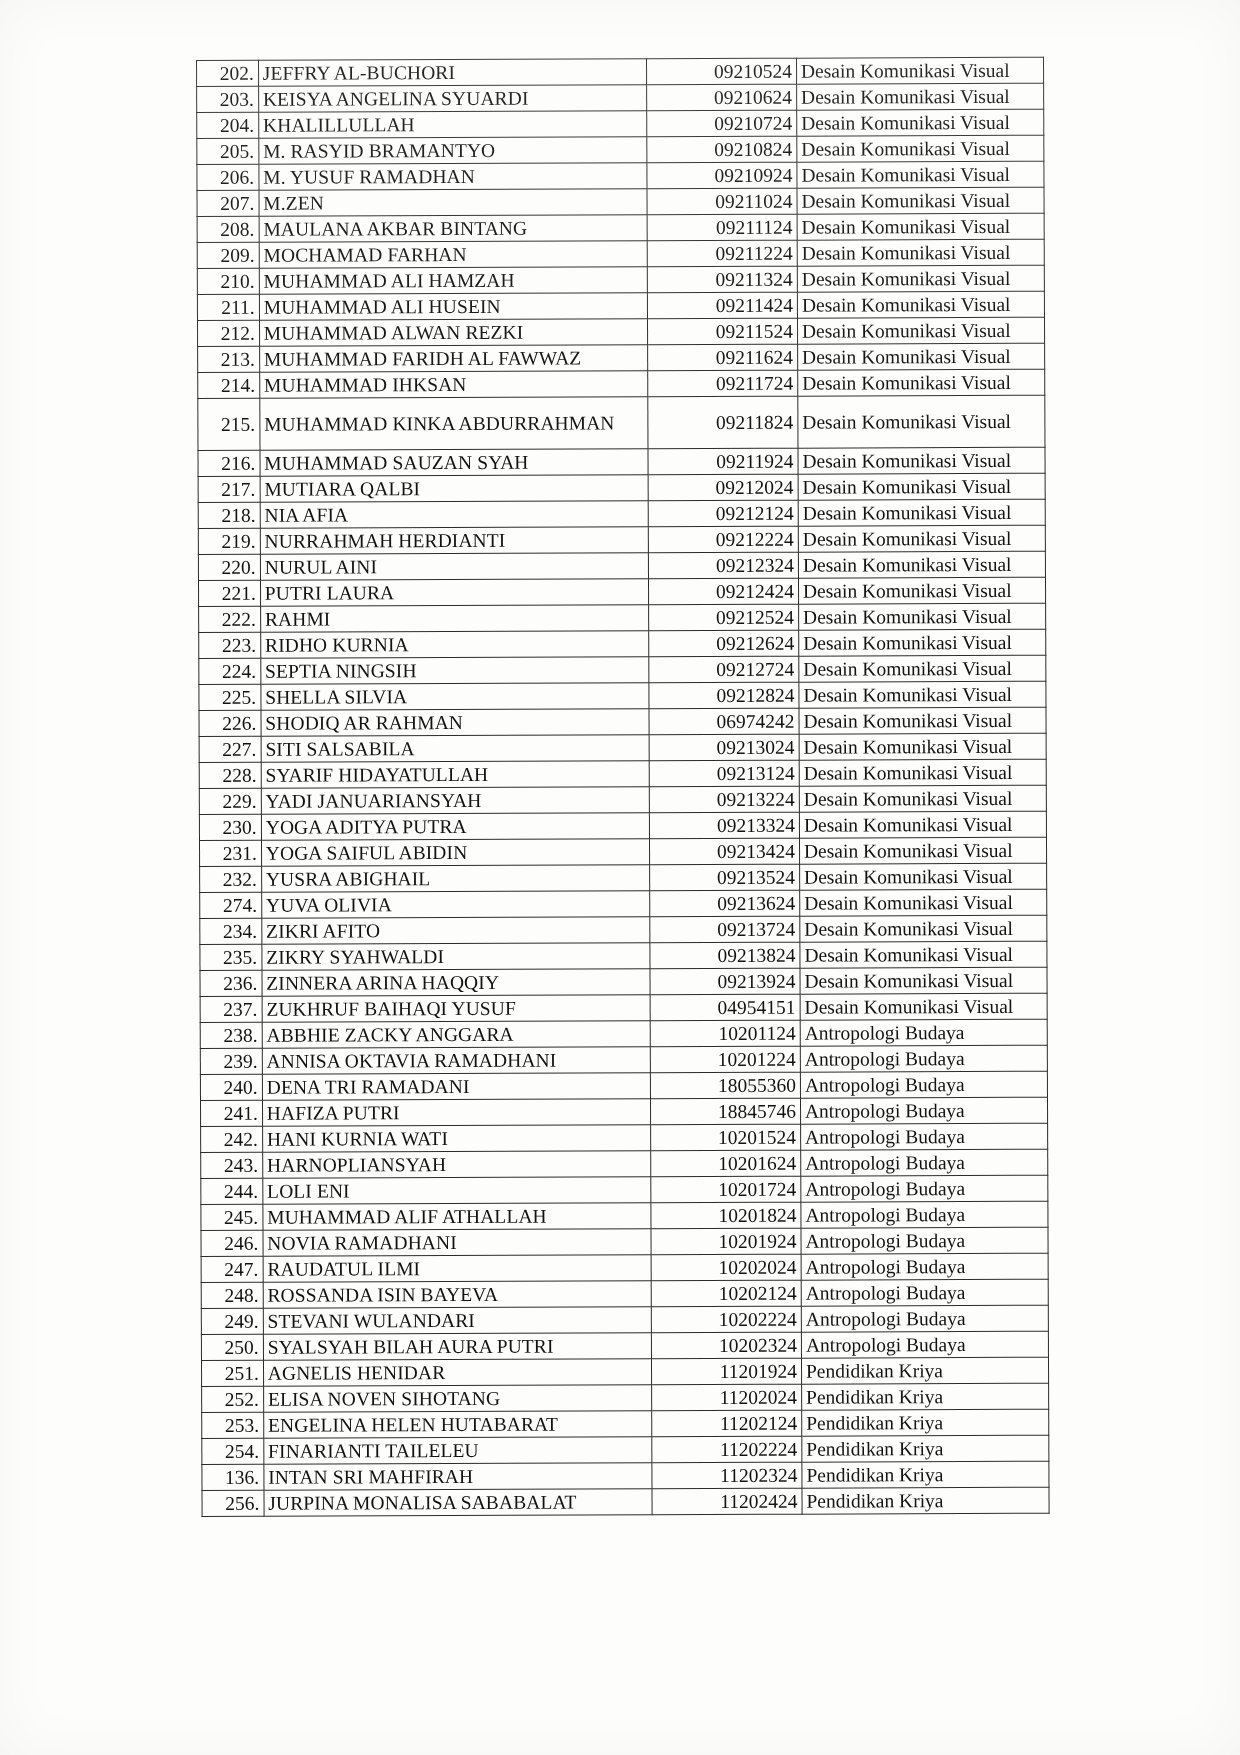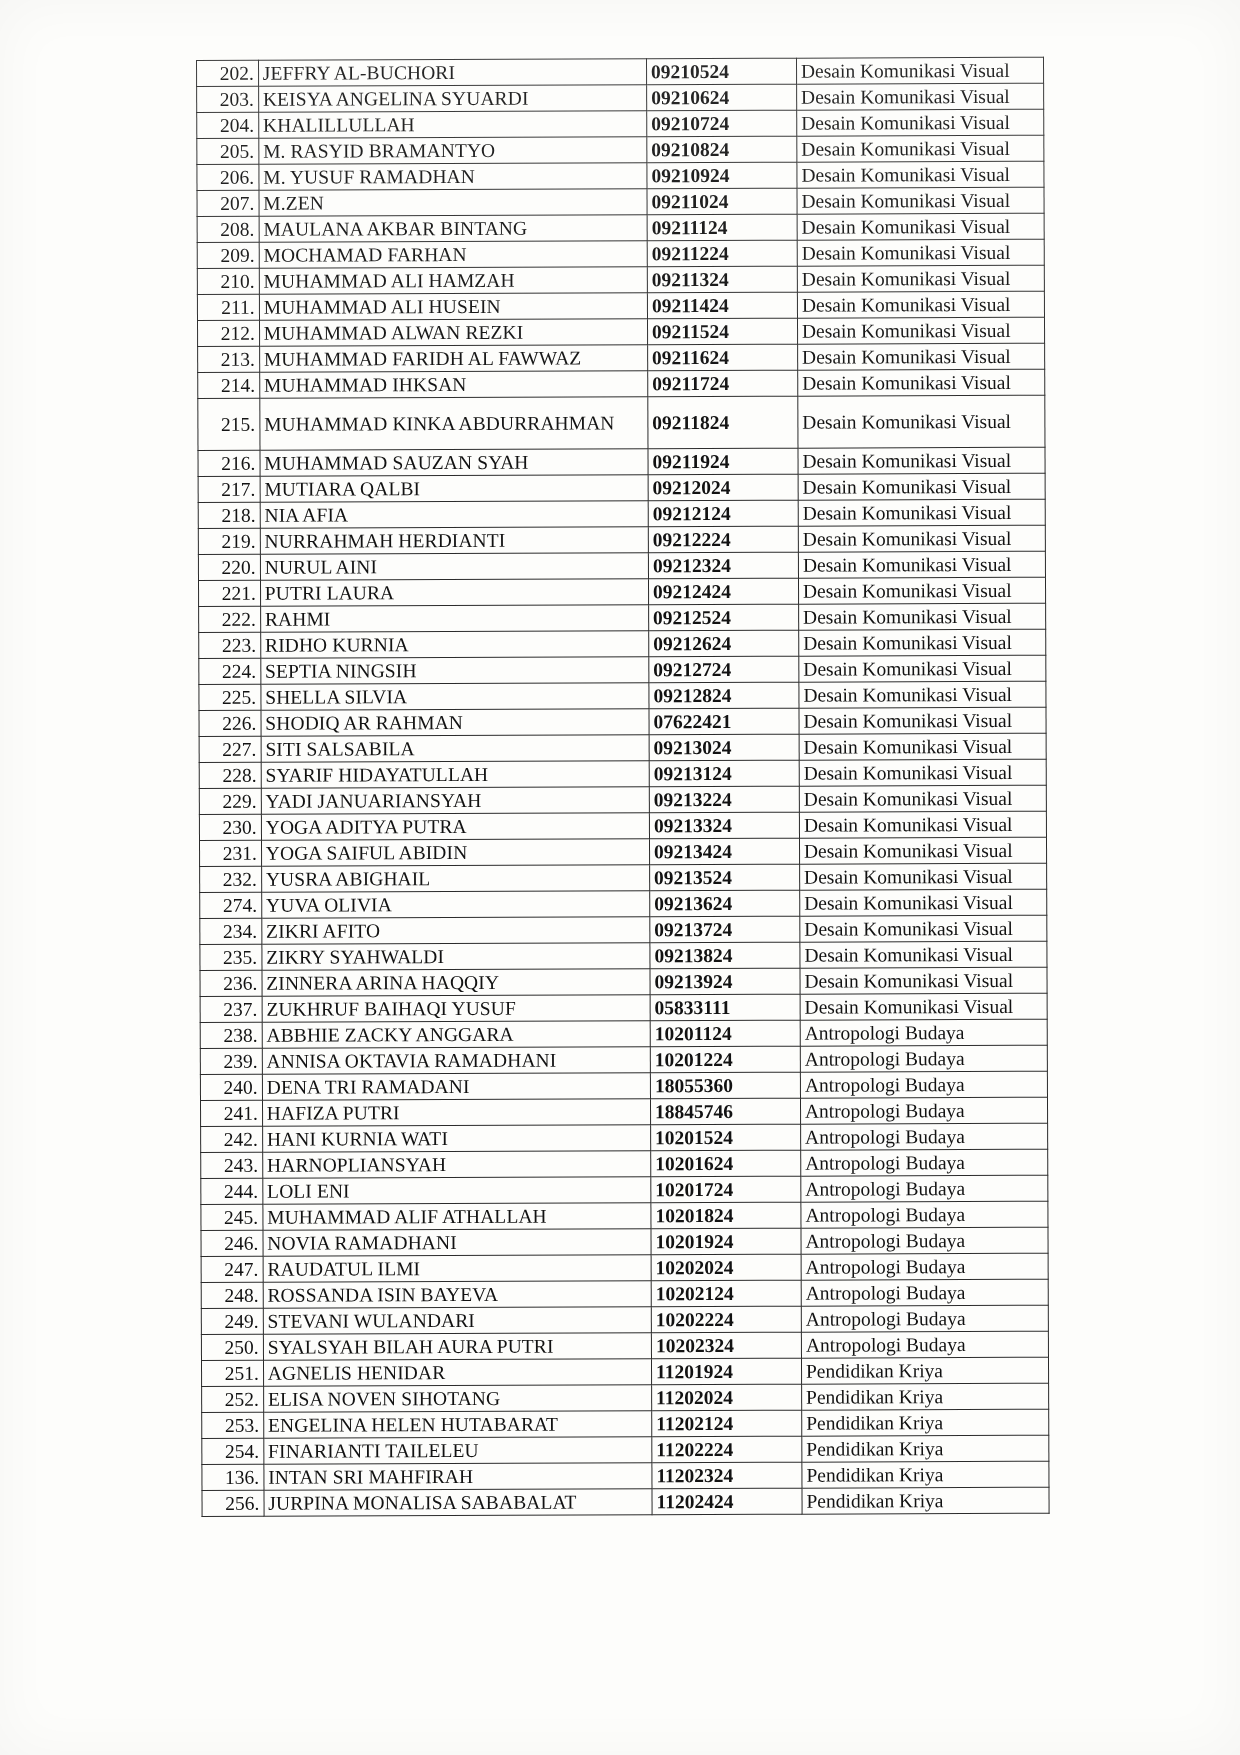--- a/index.html
+++ b/index.html
@@ -52,23 +52,22 @@
     font-size: 19px;
   }
   td.c-name {
     width: 352px;
     text-align: left;
     padding-left: 9px;
     letter-spacing: 0.1px;
   }
   td.c-nim {
     width: 136px;
-    text-align: left;
+    text-align: right;
     font-size: 19px;
-    font-weight: bold;
   }
   td.c-prodi {
     width: 224px;
     text-align: left;
     padding-left: 8px;
     font-size: 19px;
   }
   
   .fade-top {
     position: absolute;
@@ -233,21 +232,21 @@
           </tr>
           <tr>
             <td class="c-num">225.</td>
             <td class="c-name">SHELLA SILVIA</td>
             <td class="c-nim">09212824</td>
             <td class="c-prodi">Desain Komunikasi Visual</td>
           </tr>
           <tr>
             <td class="c-num">226.</td>
             <td class="c-name">SHODIQ AR RAHMAN</td>
-            <td class="c-nim">07622421</td>
+            <td class="c-nim">06974242</td>
             <td class="c-prodi">Desain Komunikasi Visual</td>
           </tr>
           <tr>
             <td class="c-num">227.</td>
             <td class="c-name">SITI SALSABILA</td>
             <td class="c-nim">09213024</td>
             <td class="c-prodi">Desain Komunikasi Visual</td>
           </tr>
           <tr>
             <td class="c-num">228.</td>
@@ -299,21 +298,21 @@
           </tr>
           <tr>
             <td class="c-num">236.</td>
             <td class="c-name">ZINNERA ARINA HAQQIY</td>
             <td class="c-nim">09213924</td>
             <td class="c-prodi">Desain Komunikasi Visual</td>
           </tr>
           <tr>
             <td class="c-num">237.</td>
             <td class="c-name">ZUKHRUF BAIHAQI YUSUF</td>
-            <td class="c-nim">05833111</td>
+            <td class="c-nim">04954151</td>
             <td class="c-prodi">Desain Komunikasi Visual</td>
           </tr>
           <tr>
             <td class="c-num">238.</td>
             <td class="c-name">ABBHIE ZACKY ANGGARA</td>
             <td class="c-nim">10201124</td>
             <td class="c-prodi">Antropologi Budaya</td>
           </tr>
           <tr>
             <td class="c-num">239.</td>

